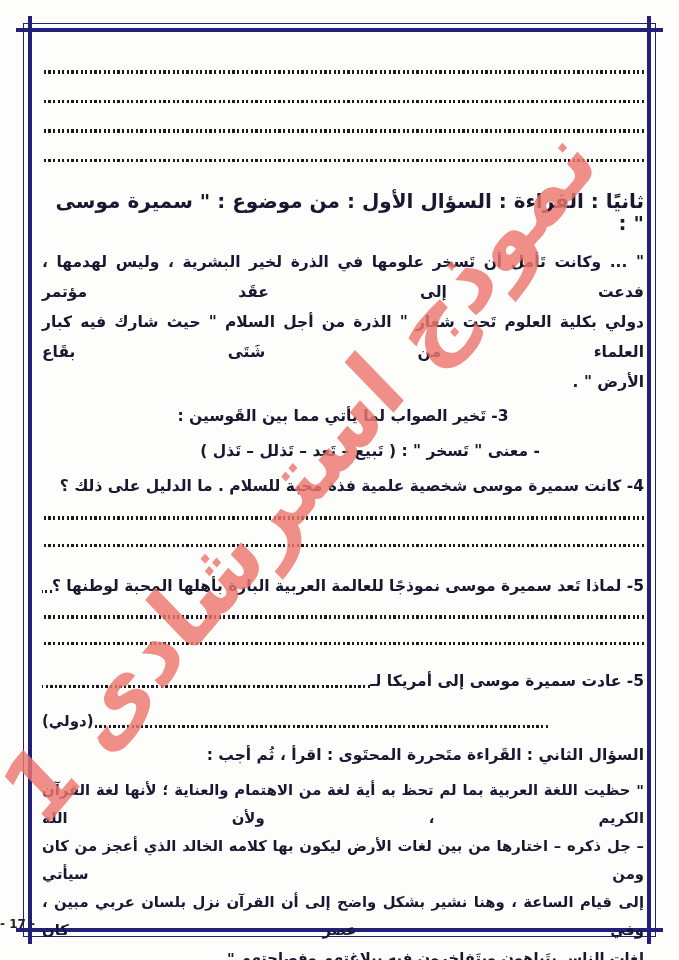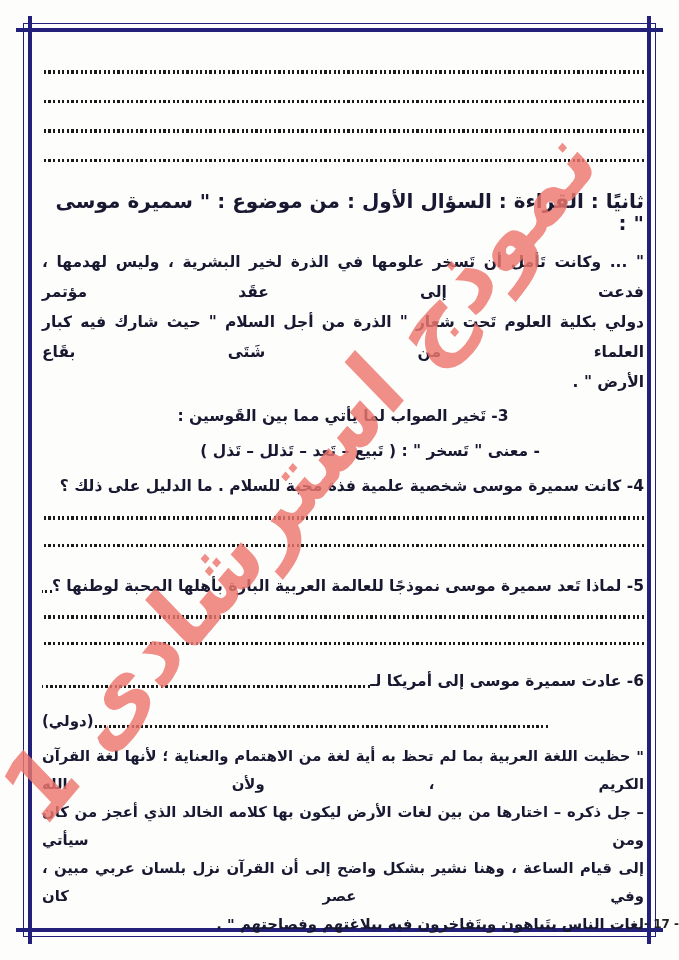--- a/index.html
+++ b/index.html
@@ -41,21 +41,21 @@
   #q3{margin-top:9px;text-align:center;}
   #q4{margin-top:14px;}
   #d5a{margin-top:19px;margin-bottom:24px;}
   #q5{margin-top:29px;}
   #d6a{margin-top:18px;margin-bottom:23px;}
   #q6{margin-top:26px;}
   #akmel{margin-top:19px;margin-right:96px;font-size:15px;}
   #h2{margin-top:12px;font-size:15.5px;}
   .p2{margin-top:10px;}
   .passage1{margin-top:13px;}
-  .page-num{position:absolute;bottom:29px;left:0;right:0;text-align:right;
+  .page-num{position:absolute;bottom:29px;left:0;right:0;text-align:left;
     font-size:12px;font-weight:700;color:#222;direction:ltr;}
 
   
   .watermark{
     position:absolute;top:380px;left:-45px;width:760px;
     direction:rtl;text-align:center;white-space:nowrap;
     font-size:92px;font-weight:700;letter-spacing:1px;
     color:#ee766f;opacity:.82;
     transform:rotate(-50deg) skewX(-6deg);
     transform-origin:center center;
@@ -99,29 +99,30 @@
   <div class="dots-line"></div>
 
   <div id="q5" class="question flexline">
     <span>5- لماذا تَعد سميرة موسى نموذجًا للعالمة العربية البارة بأهلها المحبة لوطنها ؟ </span>
     <div class="dots-fill"></div>
   </div>
   <div id="d6a" class="dots-line"></div>
   <div class="dots-line"></div>
 
   <div id="q6" class="question flexline">
-    <span>6- عادت سميرة موسى إلى أمريكا لـ </span>
+    <span>5- عادت سميرة موسى إلى أمريكا لـ </span>
     <div class="dots-fill"></div>
   </div>
 
   <div id="akmel" class="question flexline">
     <div class="dots-fill"></div>
     <span> (دولي)</span>
   </div>
 
+  <div id="h2" class="heading">السؤال الثاني : القَراءة متَحررة المحتَوى : اقرأ ، ثُم أجب :</div>
 
   <div class="p2">
     <div class="pline jline">" حظيت اللغة العربية بما لم تحظ به أية لغة من الاهتمام والعناية ؛ لأنها لغة القرآن الكريم ، ولأن الله</div>
     <div class="pline jline">– جل ذكره – اختارها من بين لغات الأرض ليكون بها كلامه الخالد الذي أعجز من كان ومن سيأتي</div>
     <div class="pline jline">إلى قيام الساعة ، وهنا نشير بشكل واضح إلى أن القرآن نزل بلسان عربي مبين ، وفي عصر كان</div>
     <div class="pline">لغات الناس يتَباهون ويتَفاخرون فيه ببلاغتهم وفصاحتهم " .</div>
   </div>
 
 </div>
 

